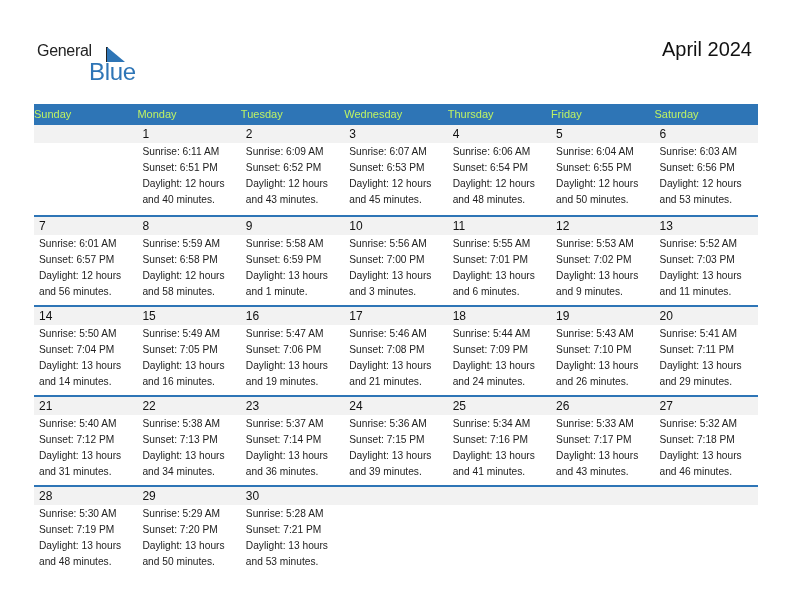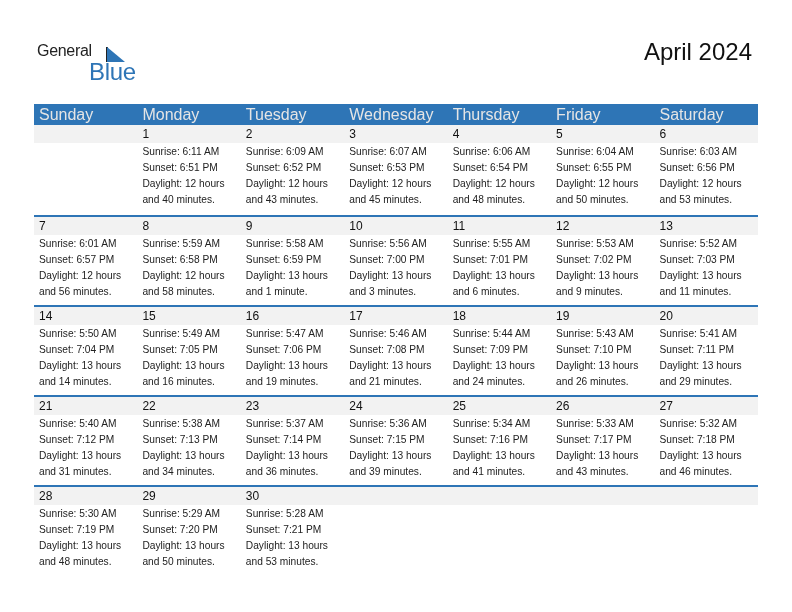--- a/index.html
+++ b/index.html
@@ -2,25 +2,25 @@
 <html><head>
 <meta charset="utf-8">
 <style>
   html, body { margin: 0; padding: 0; background: #ffffff; }
   body { width: 792px; height: 612px; position: relative; font-family: "Liberation Sans", sans-serif; color: #222; overflow: hidden; }
   .logo { position: absolute; left: 37px; top: 42px; width: 100px; height: 40px; }
   .logo .general { position: absolute; left: 0; top: 0; font-size: 16px; color: #222; letter-spacing: -0.3px; }
   .logo .blue { position: absolute; left: 52px; top: 16px; font-size: 24px; color: #2e75b6; letter-spacing: -0.3px; }
   .logo .tri { position: absolute; left: 70px; top: 5px; width: 0; height: 0; border-left: 18px solid #2e75b6; border-top: 15px solid transparent; }
   .logo .tri-bar { position: absolute; left: 69px; top: 5px; width: 2px; height: 15px; background: #222; }
-  .title { position: absolute; right: 40px; top: 38px; font-size: 24px; color: #111; }
+  .title { position: absolute; right: 40px; top: 38px; font-size: 20px; color: #111; }
   .subtitle { position: absolute; right: 40px; top: 78px; font-size: 16px; color: #222; margin-top: 26px; }
   .cal { position: absolute; left: 34px; top: 104px; width: 724px; }
   .hdr { display: flex; background: #2e75b6; height: 21px; }
-  .hdr div { width: 103.43px; color: #e5e5e5; font-size: 16px; line-height: 21px; padding-left: 5px; box-sizing: border-box; }
+  .hdr div { width: 103.43px; color: #bef264; font-size: 11px; line-height: 21px; box-sizing: border-box; }
   .week { border-top: 2px solid #2e75b6; height: 88px; }
   .week.first { border-top: none; height: 90px; }
   .week .num-row { display: flex; background: #f2f2f2; height: 18px; }
   .week .num-row div { width: 103.43px; font-size: 12px; line-height: 19px; padding-left: 5px; box-sizing: border-box; color: #111; }
   .week .info-row { display: flex; }
   .week .info-row div { width: 103.43px; font-size: 10.2px; line-height: 16px; padding-left: 5px; padding-top: 1px; box-sizing: border-box; color: #222; white-space: pre-line; }
 </style>
 </head>
 <body>
 

